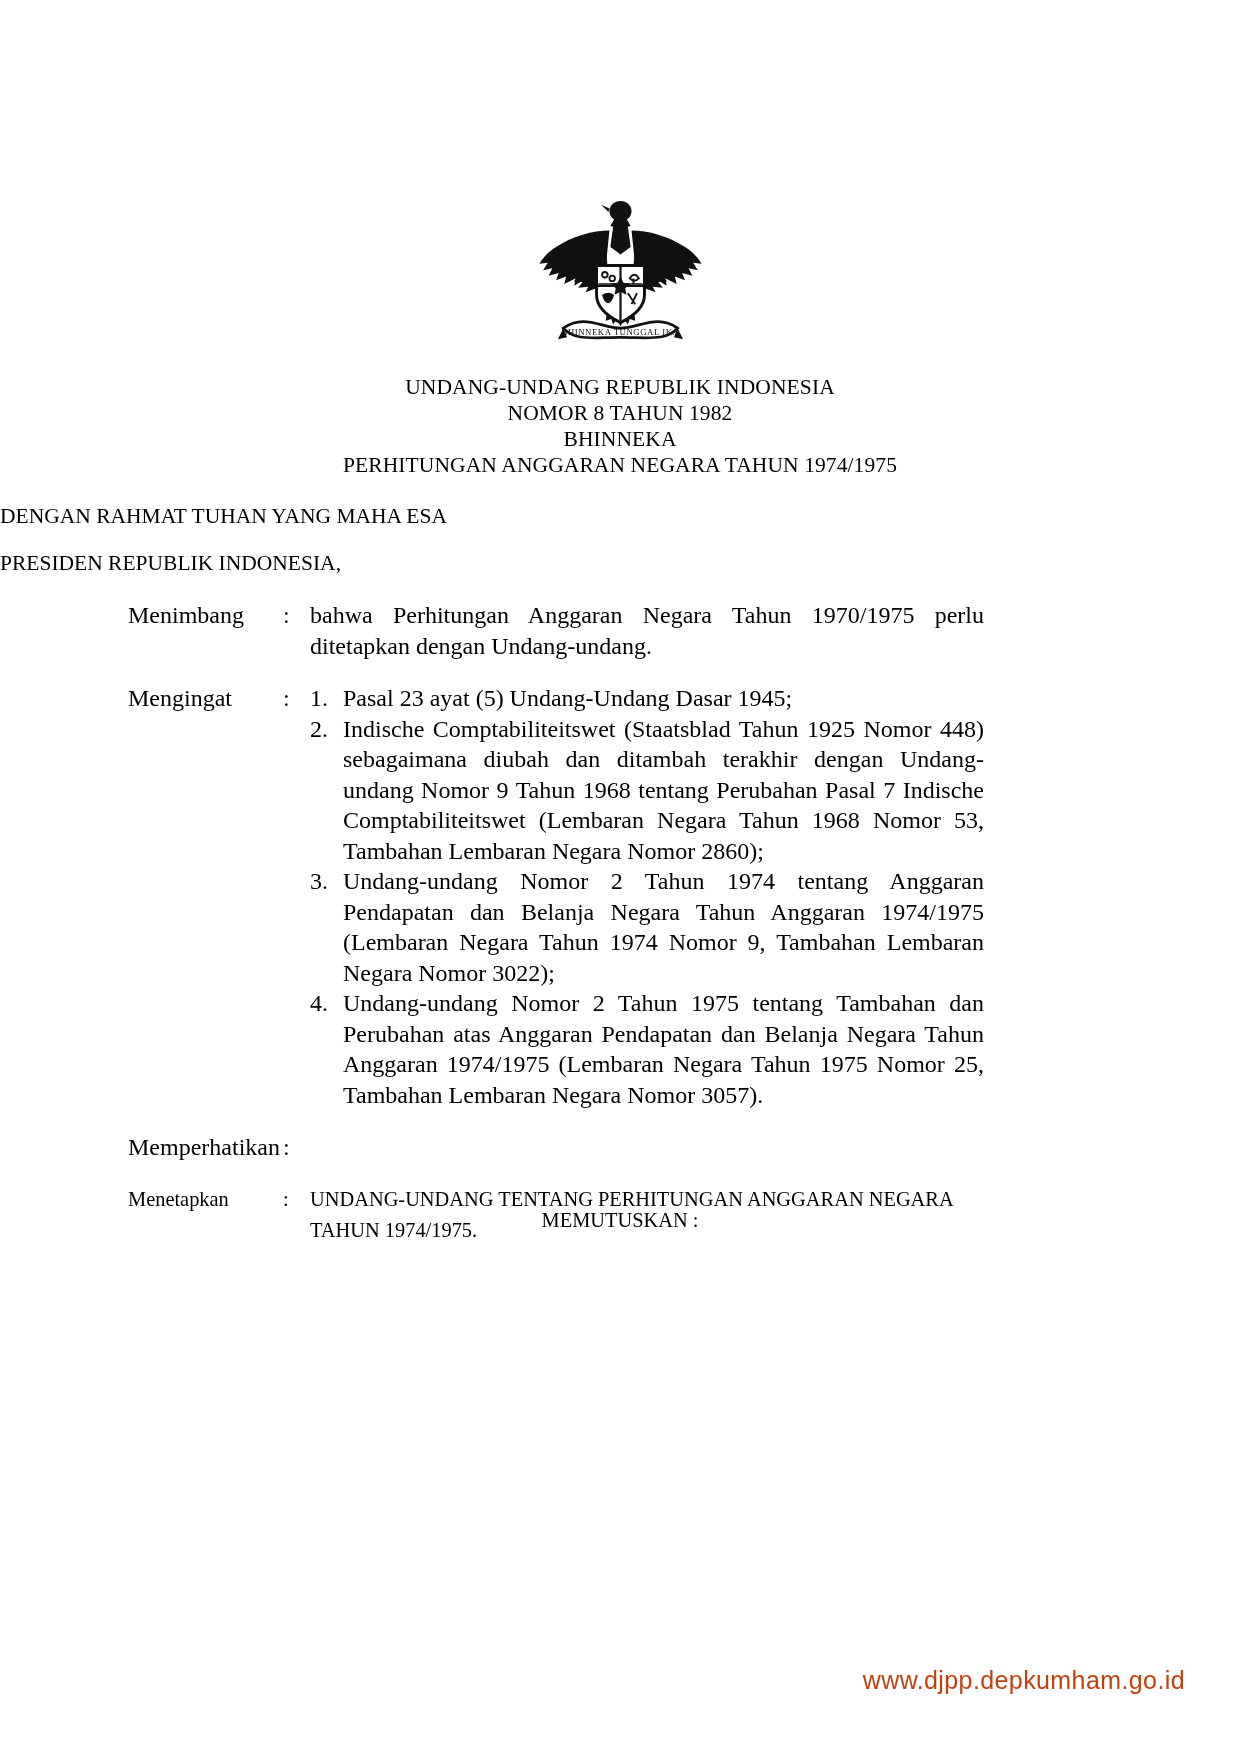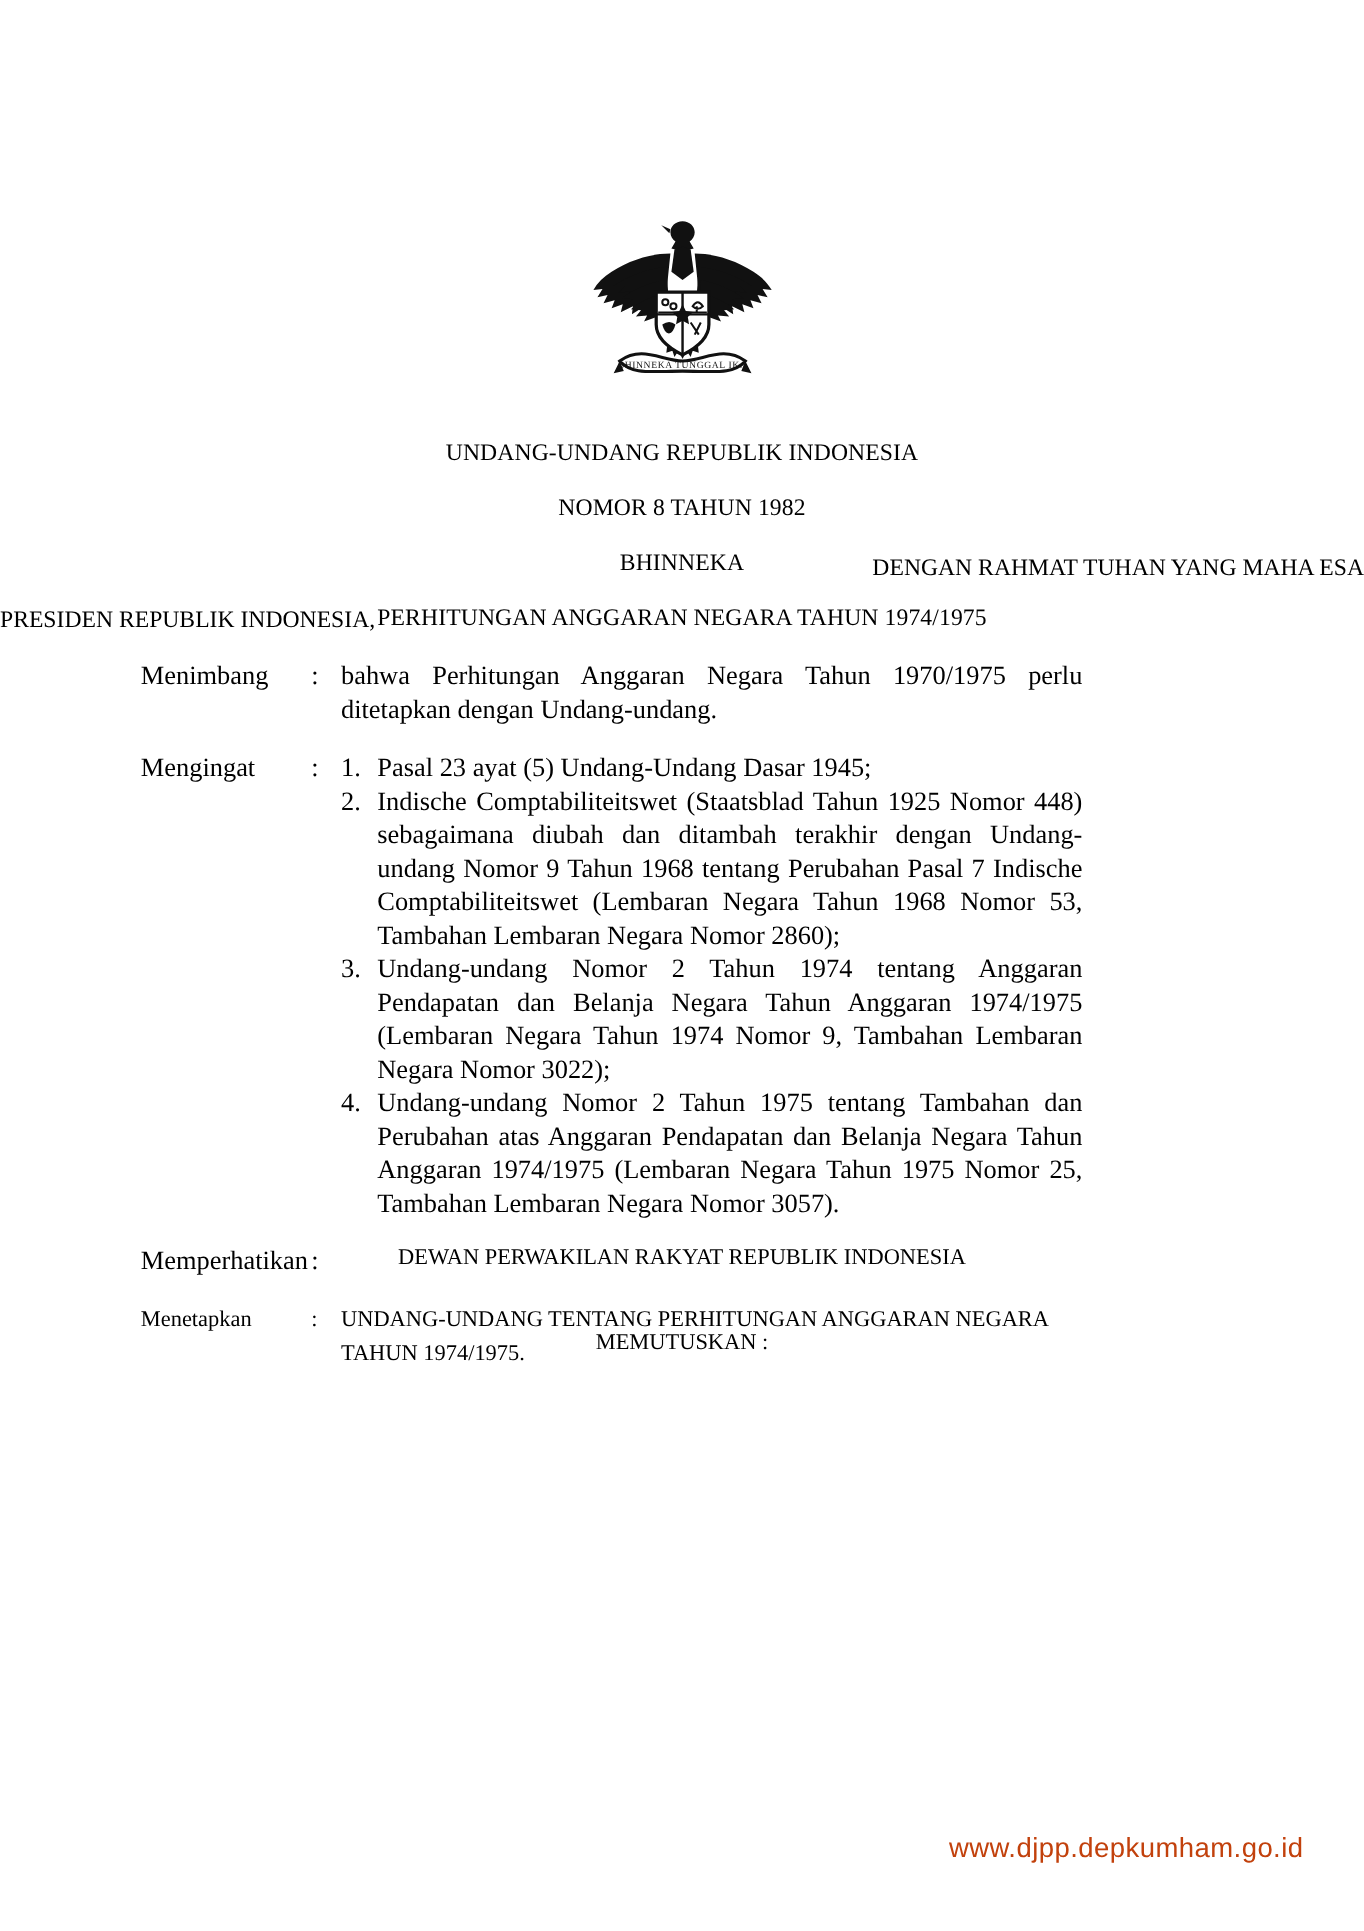--- a/index.html
+++ b/index.html
@@ -37,28 +37,28 @@
   .title-block {
     position: absolute;
     top: 374px;
     left: 0;
     width: 100%;
     text-align: center;
     font-size: 21.5px;
     line-height: 26px;
     letter-spacing: 0.1px;
   }
-  .title-block .tline { display: block; white-space: nowrap; margin-top: 24px; }
+  .title-block .tline { display: block; white-space: nowrap; }
 
   .subtitle-block {
     position: absolute;
     top: 503px;
     left: 0;
     width: 100%;
-    text-align: right;
+    text-align: left;
     font-size: 21.5px;
     line-height: 26px;
   }
   .presiden-block {
     position: absolute;
     top: 550px;
     left: 0;
     width: 100%;
     text-align: left;
     font-size: 21.5px;
@@ -257,21 +257,20 @@
     </div>
 
     <div class="row">
       <div class="row-label">Memperhatikan</div>
       <div class="row-colon">:</div>
     </div>
 
   </div>
 
   <div class="center-block persetujuan">
-    <div>DEWAN PERWAKILAN RAKYAT REPUBLIK INDONESIA</div>
   </div>
 
   <div class="center-block memutuskan">MEMUTUSKAN :</div>
 
   <div class="menetapkan-wrap">
     <div class="row" style="margin-bottom:0;">
       <div class="row-label">Menetapkan</div>
       <div class="row-colon">:</div>
       <div class="row-content nojustify">UNDANG-UNDANG TENTANG PERHITUNGAN ANGGARAN NEGARA TAHUN 1974/1975.</div>
     </div>

